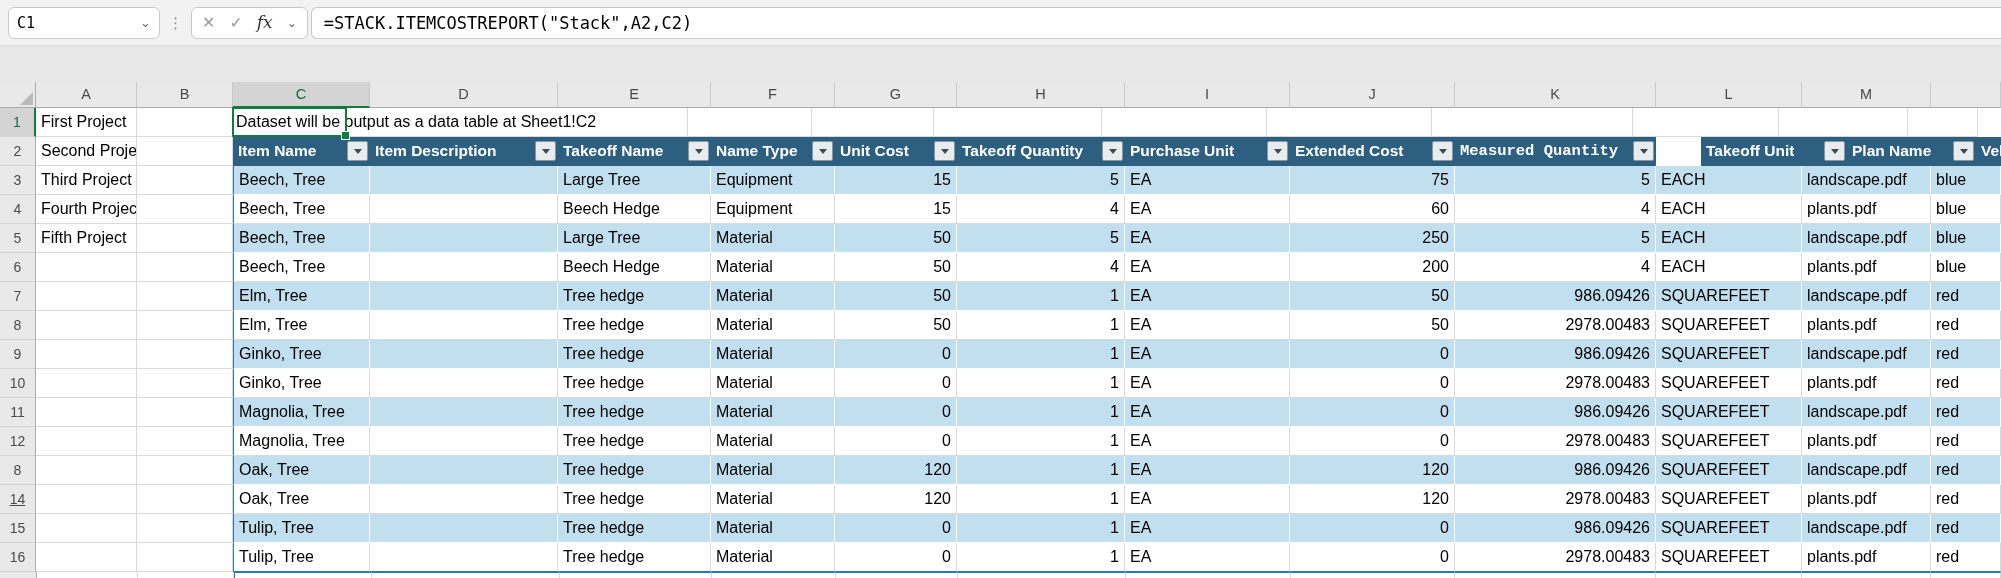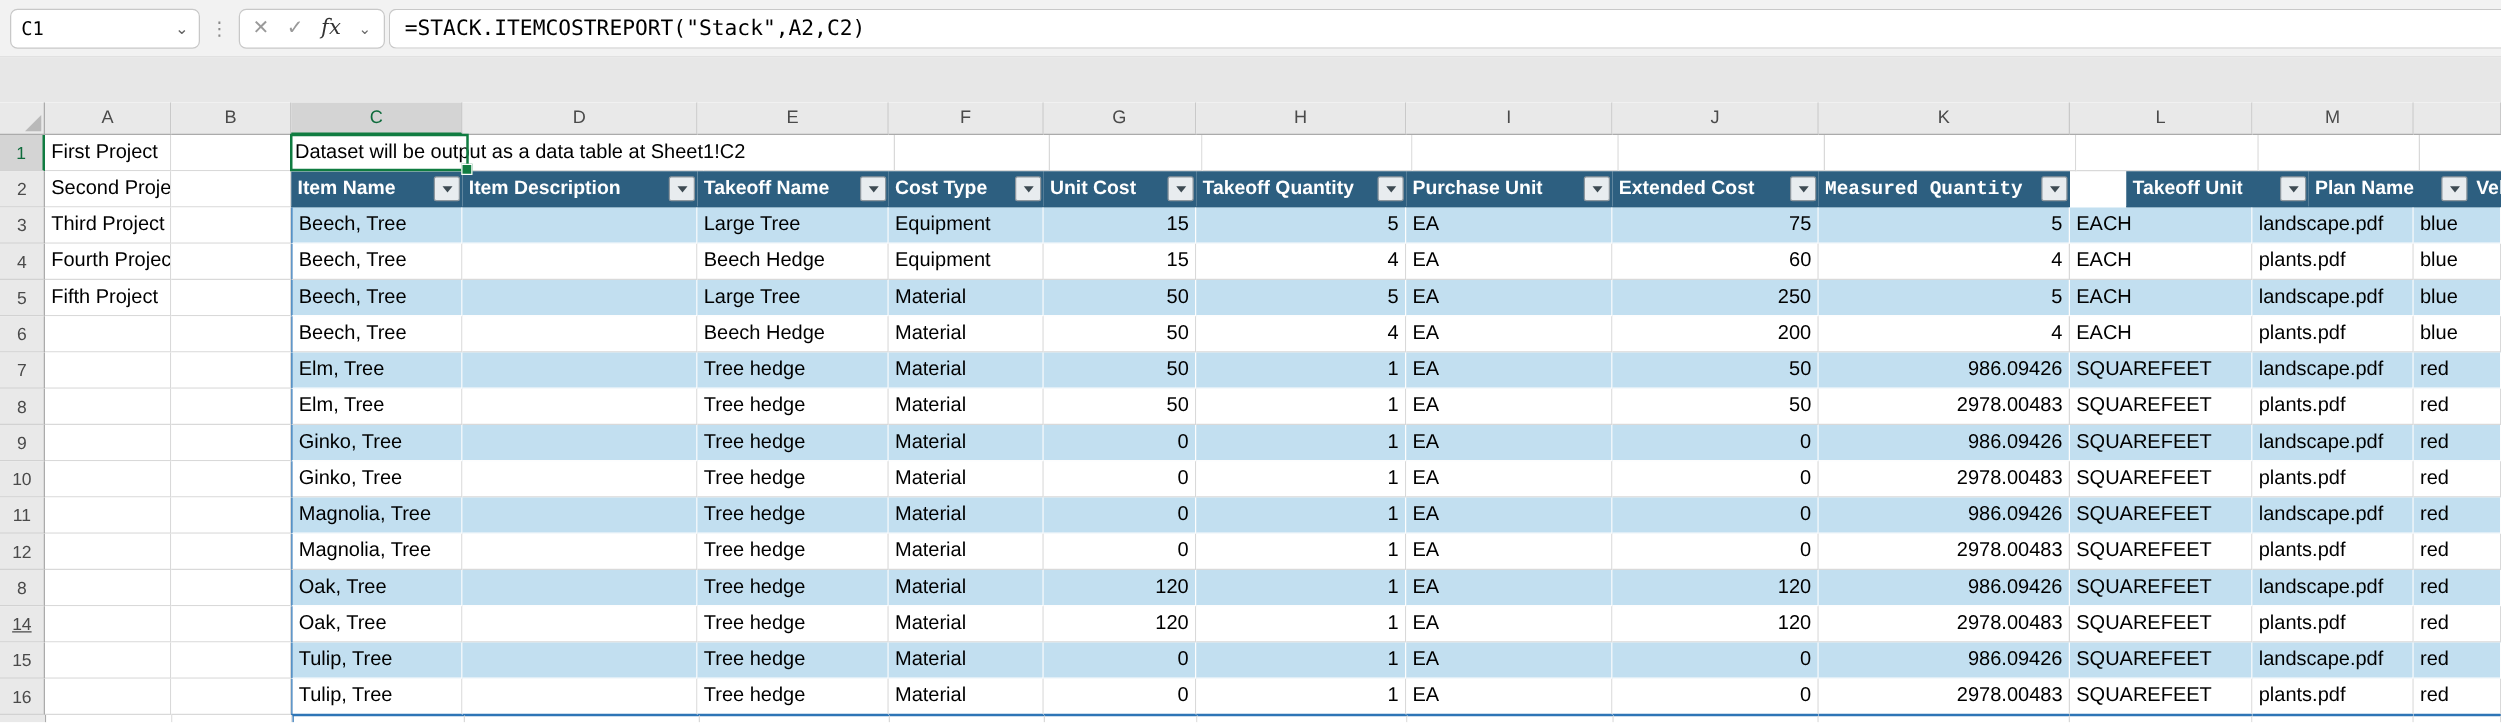--- a/index.html
+++ b/index.html
@@ -162,21 +162,21 @@
         <div class="hcell" style="width: 165px;">J</div>
         <div class="hcell" style="width: 201px;">K</div>
         <div class="hcell" style="width: 146px;">L</div>
         <div class="hcell" style="width: 129px;">M</div>
         <div class="hcell" style="width: 70px;"></div>
       </div>
       <div class="row">
         <div class="gcell sel" style="width: 36px;">1</div>
         <div class="cell" style="width: 101px;">First Project</div>
         <div class="cell" style="width: 96px;"></div>
-        <div class="cell c1cell" style="width: 142px;">
+        <div class="cell c1cell" style="width: 114px;">
           <div class="c1text">Dataset will be output as a data table at Sheet1!C2</div>
           <div class="c1border"></div>
           <div class="c1handle"></div>
         </div>
         <div class="cell" style="width: 188px;"></div>
         <div class="cell" style="width: 153px;"></div>
         <div class="cell" style="width: 124px;"></div>
         <div class="cell" style="width: 122px;"></div>
         <div class="cell" style="width: 168px;"></div>
         <div class="cell" style="width: 165px;"></div>
@@ -202,21 +202,21 @@
             <div class="arrow"></div>
           </div>
         </div>
         <div class="thcell" style="width: 153px;">
           <div class="" style="overflow: hidden; white-space: nowrap;">Takeoff Name</div>
           <div class="filter-btn">
             <div class="arrow"></div>
           </div>
         </div>
         <div class="thcell" style="width: 124px;">
-          <div class="" style="overflow: hidden; white-space: nowrap;">Cost Type</div>
+          <div class="" style="overflow: hidden; white-space: nowrap;">Name Type</div>
           <div class="filter-btn">
             <div class="arrow"></div>
           </div>
         </div>
         <div class="thcell" style="width: 122px;">
           <div class="" style="overflow: hidden; white-space: nowrap;">Unit Cost</div>
           <div class="filter-btn">
             <div class="arrow"></div>
           </div>
         </div>

